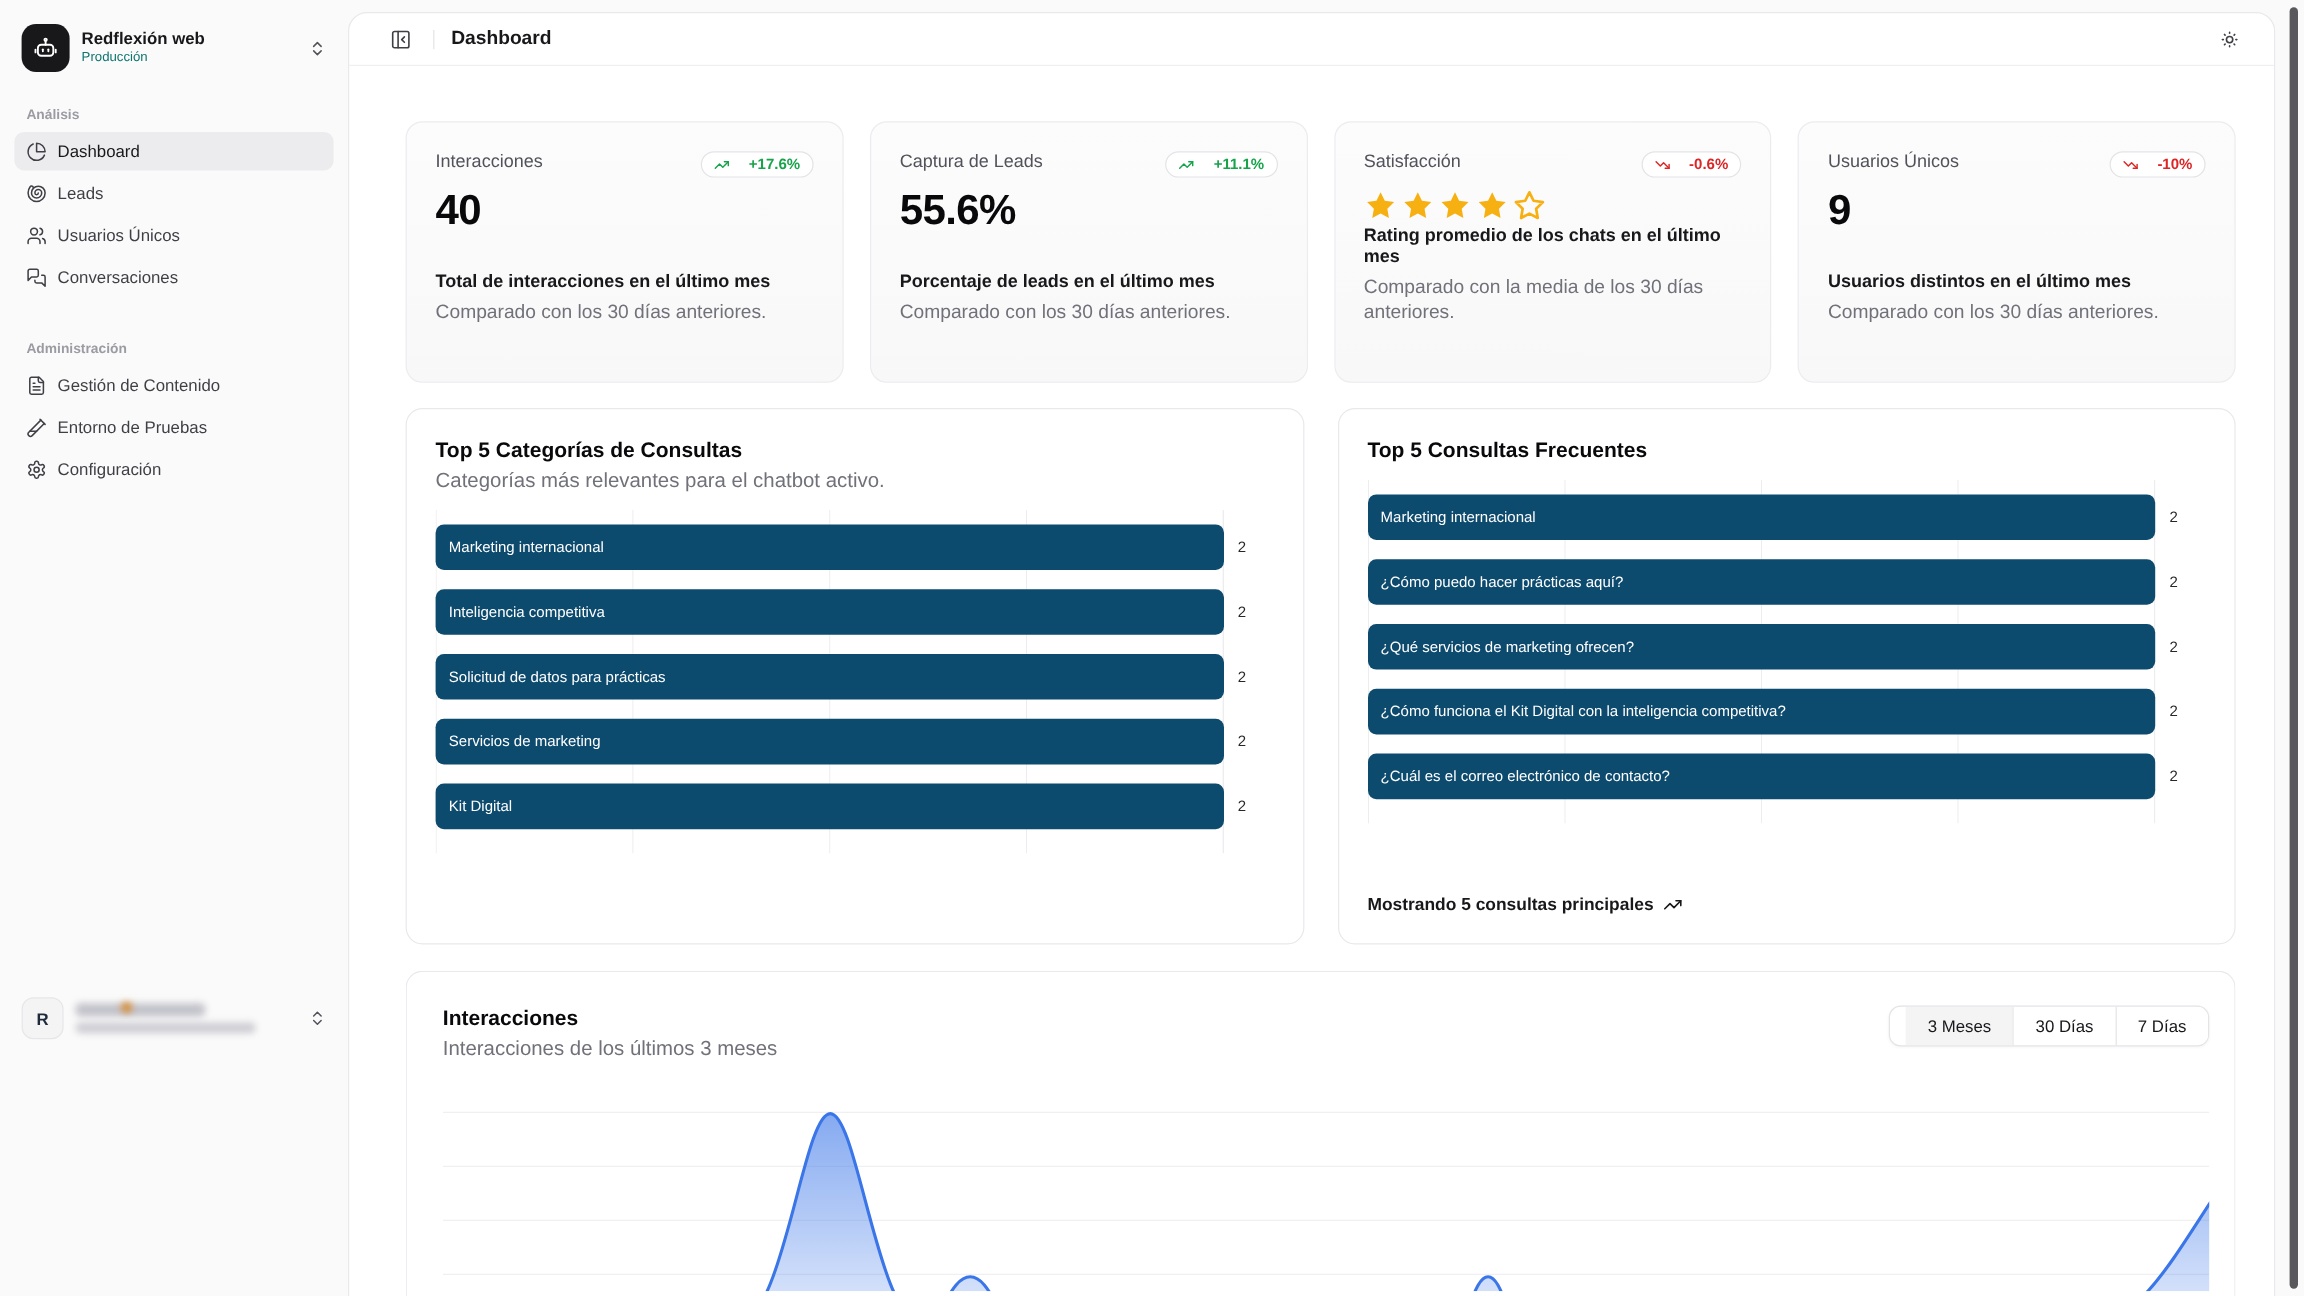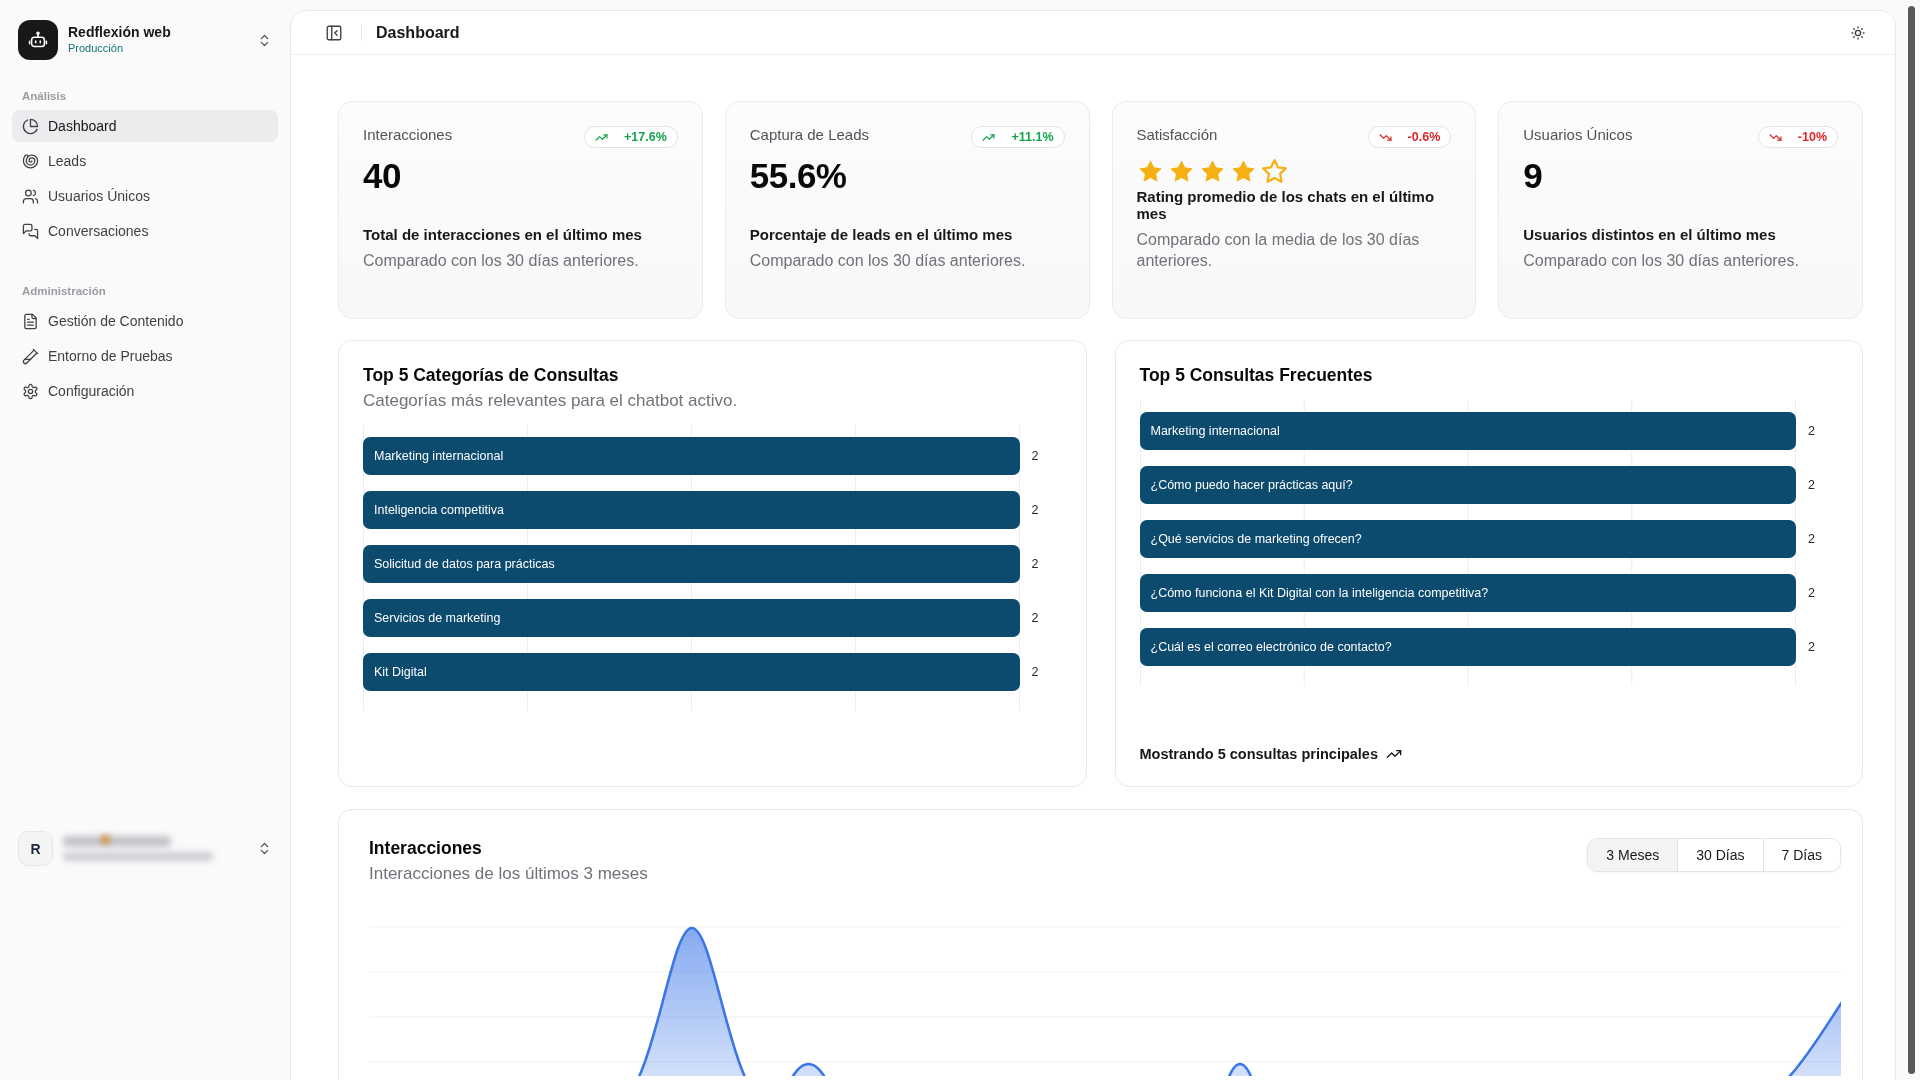--- a/index.html
+++ b/index.html
@@ -116,20 +116,21 @@
     margin-top:auto; display:flex; align-items:center; gap:8px;
     font-size:14.5px; font-weight:600; color:#18181b;
   }
 
   
   .inter-panel { margin-top:22px; background:#fff; border:1px solid #e9e9ec; border-radius:14px 14px 0 0; border-bottom:none; padding:28px 0 0 0; height:272px; overflow:hidden; }
   .inter-head { display:flex; align-items:flex-start; justify-content:space-between; padding:0 21px 0 30px; }
   .seg {
     display:flex; border:1px solid #e4e4e7; border-radius:10px; background:#fff; overflow:hidden;
     box-shadow:0 1px 2px rgba(0,0,0,.03);
+    padding-left:13px;
   }
   .seg button {
     border:none; background:#fff; font-family:inherit; font-size:14px; color:#18181b; font-weight:500;
     padding:8px 18px; cursor:pointer; border-left:1px solid #e4e4e7;
   }
   .seg button:first-child { border-left:none; }
   .seg button.active { background:#f4f4f5; }
   .chart-wrap { margin-top:30px; padding:0 21px 0 30px; height:162px; overflow:hidden; }
 
   

